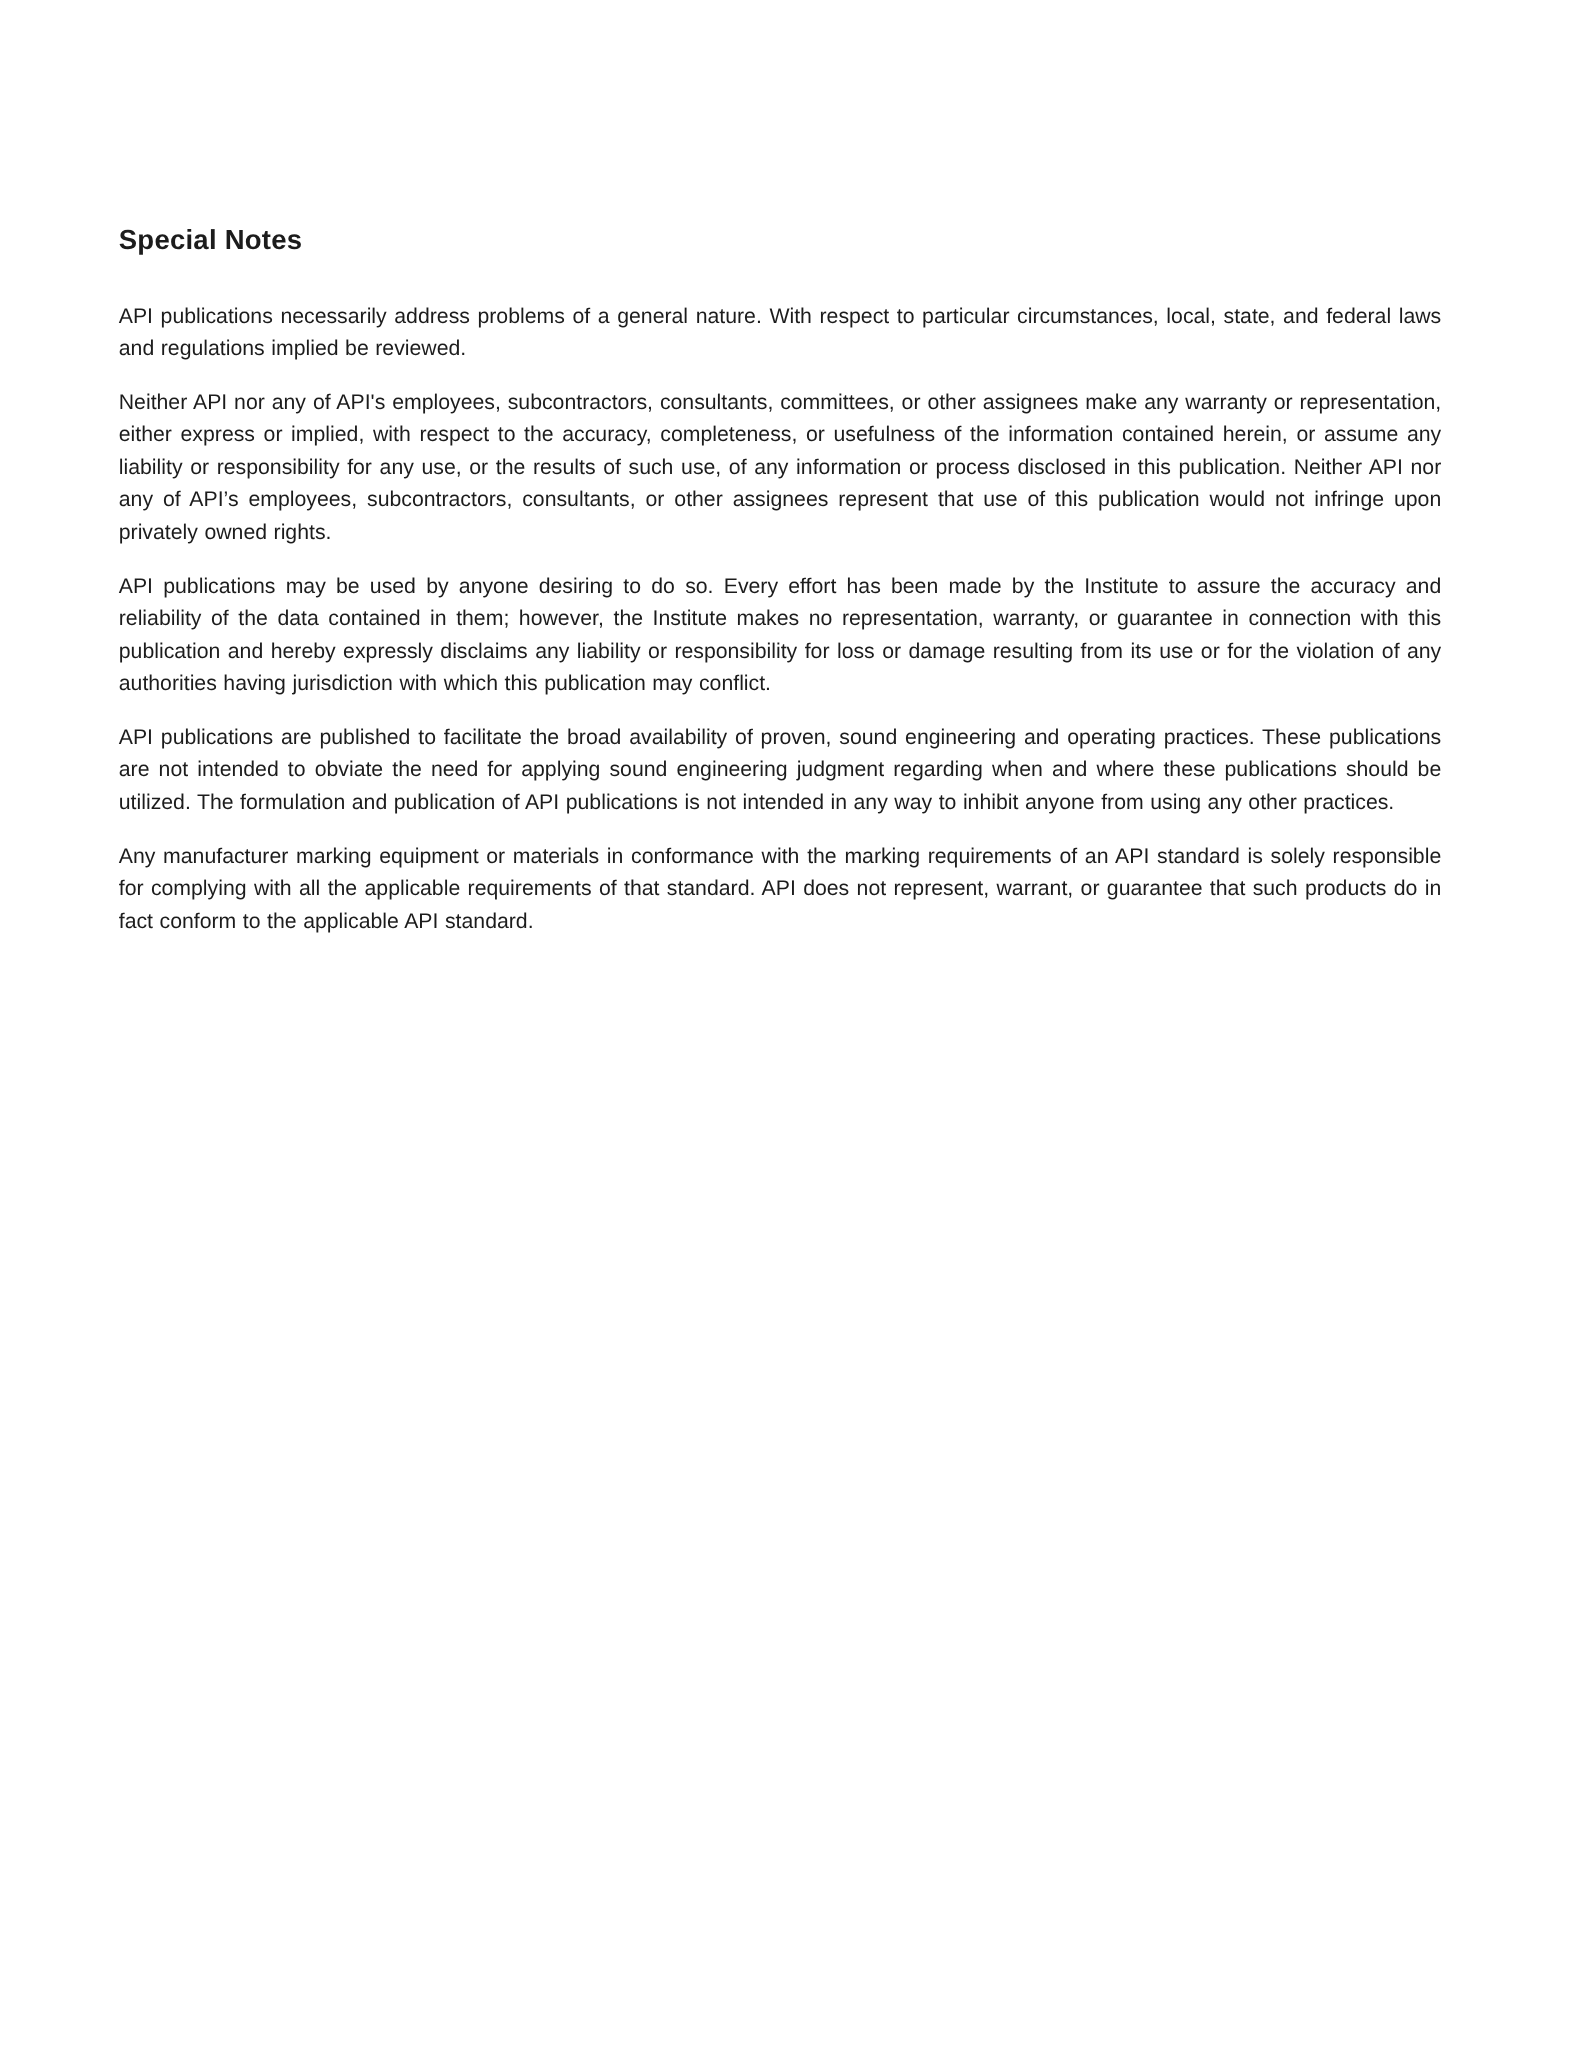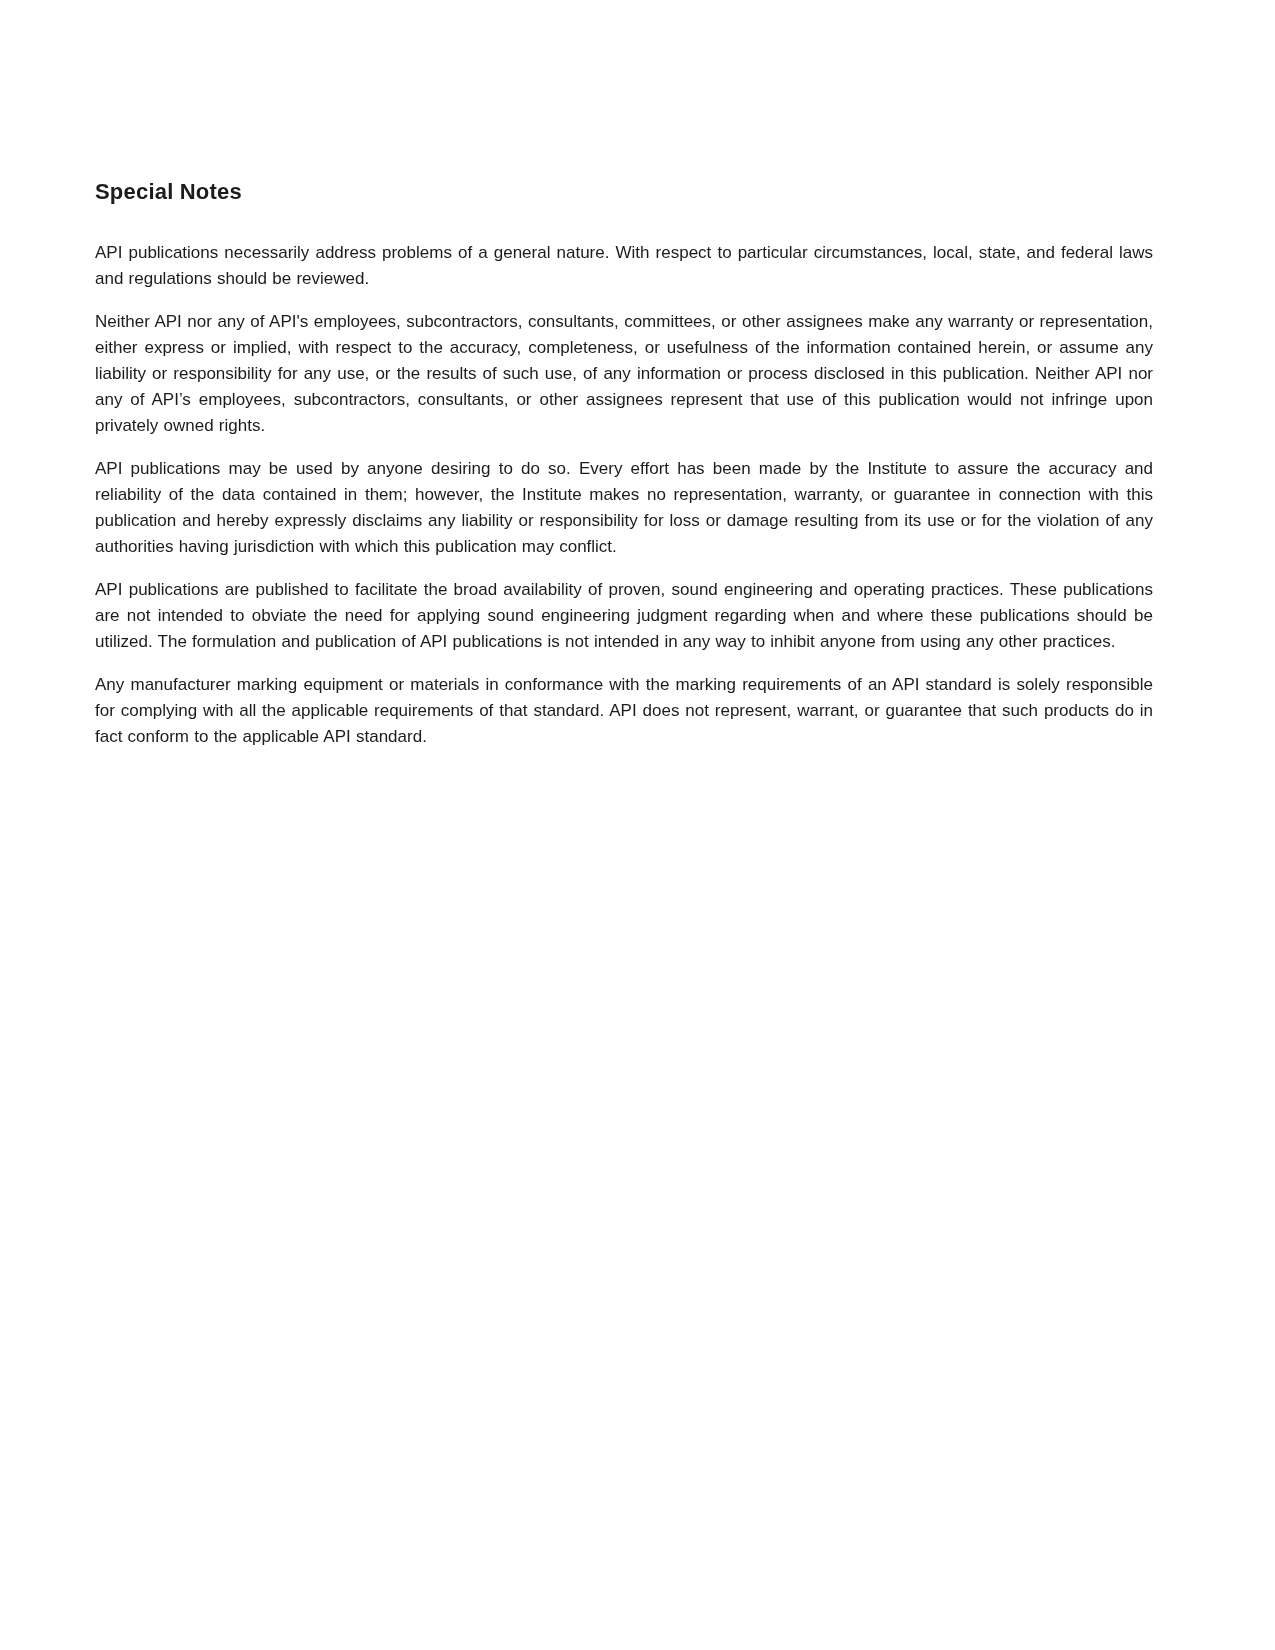--- a/index.html
+++ b/index.html
@@ -38,21 +38,21 @@
     word-spacing: 0.5px;
   }
 </style>
 </head>
 <body>
 
 <div class="page">
   <div class="content">
     <h1 class="doc-heading">Special Notes</h1>
 
-    <p class="doc-paragraph">API publications necessarily address problems of a general nature. With respect to particular circumstances, local, state, and federal laws and regulations should be reviewed.</p>
+    <p class="doc-paragraph">API publications necessarily address problems of a general nature. With respect to particular circumstances, local, state, and federal laws and regulations implied be reviewed.</p>
 
     <p class="doc-paragraph">Neither API nor any of API's employees, subcontractors, consultants, committees, or other assignees make any warranty or representation, either express or implied, with respect to the accuracy, completeness, or usefulness of the information contained herein, or assume any liability or responsibility for any use, or the results of such use, of any information or process disclosed in this publication. Neither API nor any of API’s employees, subcontractors, consultants, or other assignees represent that use of this publication would not infringe upon privately owned rights.</p>
 
     <p class="doc-paragraph">API publications may be used by anyone desiring to do so. Every effort has been made by the Institute to assure the accuracy and reliability of the data contained in them; however, the Institute makes no representation, warranty, or guarantee in connection with this publication and hereby expressly disclaims any liability or responsibility for loss or damage resulting from its use or for the violation of any authorities having jurisdiction with which this publication may conflict.</p>
 
     <p class="doc-paragraph">API publications are published to facilitate the broad availability of proven, sound engineering and operating practices. These publications are not intended to obviate the need for applying sound engineering judgment regarding when and where these publications should be utilized. The formulation and publication of API publications is not intended in any way to inhibit anyone from using any other practices.</p>
 
     <p class="doc-paragraph">Any manufacturer marking equipment or materials in conformance with the marking requirements of an API standard is solely responsible for complying with all the applicable requirements of that standard. API does not represent, warrant, or guarantee that such products do in fact conform to the applicable API standard.</p>
   </div>
 </div>

